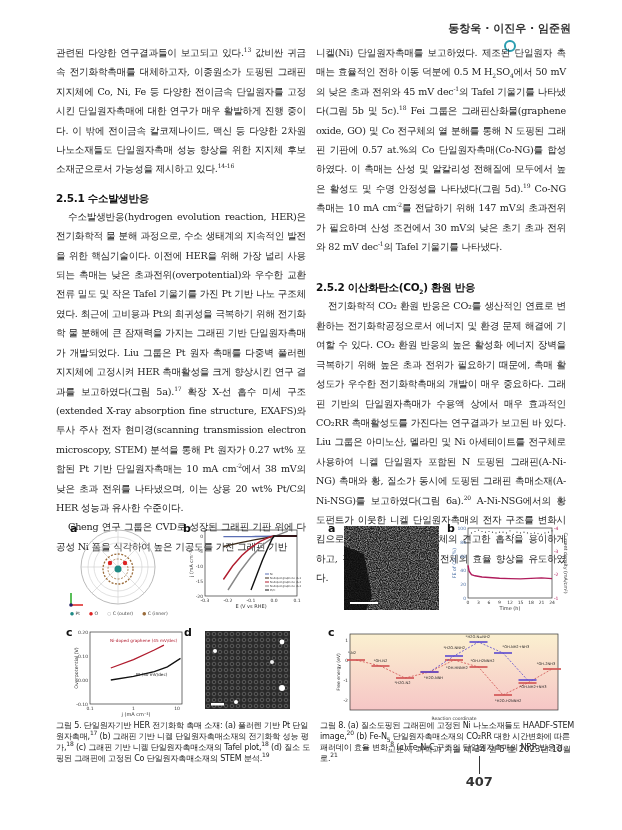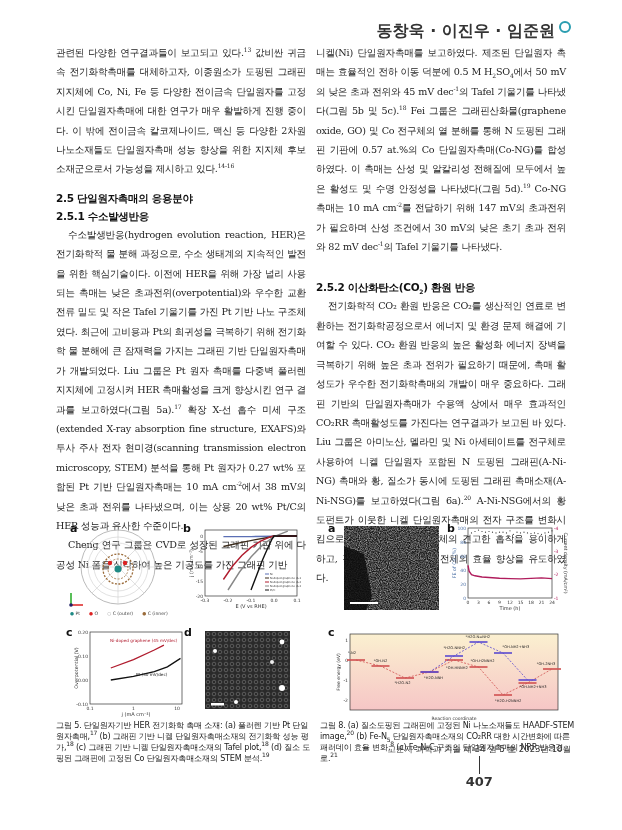--- a/index.html
+++ b/index.html
@@ -1,17 +1,17 @@
 <!DOCTYPE html>
 <html><head>
 <meta charset="utf-8">
 <style>
   html, body { margin:0; padding:0; background:#fff; }
   body { width:622px; height:830px; position:relative; overflow:hidden; font-family:"DejaVu Serif", serif; color:#222; }
-  .header { position:absolute; top:21px; right:51px; font-family:"DejaVu Sans", sans-serif; font-weight:bold; font-size:16px; color:#333; display:flex; align-items:flex-start; gap:4px; }
+  .header { position:absolute; top:21px; right:51px; font-family:"DejaVu Sans", sans-serif; font-weight:bold; font-size:11px; color:#333; display:flex; align-items:center; gap:4px;flex-direction:column; }
   .header .ring { width:8px; height:8px; border:2.5px solid #2a9db0; border-radius:50%; display:inline-block; }
   .col { position:absolute; top:43px; width:250px; font-size:9.6px; line-height:19.4px; text-align:justify; letter-spacing:-0.2px; }
   .col.left { left:56px; }
   .col.right { left:316px; }
   .col p { margin:0; text-indent:0; }
   .col p.ind { text-indent:12px; }
   .h { font-family:"DejaVu Sans", sans-serif; font-weight:bold; font-size:10.5px; line-height:18px; margin:0; color:#111; letter-spacing:-0.3px; }
   .gap-h { height:10px; }
   sup, sub { font-size:6px; line-height:0; }
   .figure { position:absolute; }
@@ -27,21 +27,20 @@
 <body>
 
 <div class="header">
   <span>동창욱 · 이진우 · 임준원</span>
   <span class="ring"></span>
 </div>
 
 <div class="col left">
   <p><span>관련된 다양한 연구결과들이 보고되고 있다.</span><sup>13</sup><span> 값비싼 귀금속 전기화학촉매를 대체하고자, 이종원소가 도핑된 그래핀 지지체에 Co, Ni, Fe 등 다양한 전이금속 단일원자를 고정시킨 단일원자촉매에 대한 연구가 매우 활발하게 진행 중이다. 이 밖에 전이금속 칼코제나이드, 맥신 등 다양한 2차원 나노소재들도 단일원자촉매 성능 향상을 위한 지지체 후보 소재군으로서 가능성을 제시하고 있다.</span><sup>14-16</sup></p>
   <div class="gap-h"></div>
-  <p class="h">2.5 단일원자촉매의 응용분야</p>
   <p class="h">2.5.1 수소발생반응</p>
   <p class="ind"><span>수소발생반응(hydrogen evolution reaction, HER)은 전기화학적 물 분해 과정으로, 수소 생태계의 지속적인 발전을 위한 핵심기술이다. 이전에 HER을 위해 가장 널리 사용되는 촉매는 낮은 초과전위(overpotential)와 우수한 교환 전류 밀도 및 작은 Tafel 기울기를 가진 Pt 기반 나노 구조체였다. 최근에 고비용과 Pt의 희귀성을 극복하기 위해 전기화학 물 분해에 큰 잠재력을 가지는 그래핀 기반 단일원자촉매가 개발되었다. Liu 그룹은 Pt 원자 촉매를 다중벽 풀러렌 지지체에 고정시켜 HER 촉매활성을 크게 향상시킨 연구 결과를 보고하였다(그림 5a).</span><sup>17</sup><span> 확장 X-선 흡수 미세 구조(extended X-ray absorption fine structure, EXAFS)와 투사 주사 전자 현미경(scanning transmission electron microscopy, STEM) 분석을 통해 Pt 원자가 0.27 wt% 포함된 Pt 기반 단일원자촉매는 10 mA cm</span><sup>-2</sup><span>에서 38 mV의 낮은 초과 전위를 나타냈으며, 이는 상용 20 wt% Pt/C의 HER 성능과 유사한 수준이다.</span></p>
   <p class="ind">Cheng 연구 그룹은 CVD로 성장된 그래핀 기판 위에 다공성 Ni 폼을 식각하여 높은 기공도를 가진 그래핀 기반</p>
 </div>
 
 <div class="col right">
   <p><span>니켈(Ni) 단일원자촉매를 보고하였다. 제조된 단일원자 촉매는 효율적인 전하 이동 덕분에 0.5 M H</span><sub>2</sub><span>SO</span><sub>4</sub><span>에서 50 mV의 낮은 초과 전위와 45 mV dec</span><sup>-1</sup><span>의 Tafel 기울기를 나타냈다(그림 5b 및 5c).</span><sup>18</sup><span> Fei 그룹은 그래핀산화물(graphene oxide, GO) 및 Co 전구체의 열 분해를 통해 N 도핑된 그래핀 기판에 0.57 at.%의 Co 단일원자촉매(Co-NG)를 합성하였다. 이 촉매는 산성 및 알칼리성 전해질에 모두에서 높은 활성도 및 수명 안정성을 나타냈다(그림 5d).</span><sup>19</sup><span> Co-NG 촉매는 10 mA cm</span><sup>-2</sup><span>를 전달하기 위해 147 mV의 초과전위가 필요하며 산성 조건에서 30 mV의 낮은 초기 초과 전위와 82 mV dec</span><sup>-1</sup><span>의 Tafel 기울기를 나타냈다.</span></p>
   <div style="height:22px"></div>
   <p class="h"><span>2.5.2 이산화탄소(CO</span><sub>2</sub><span>) 환원 반응</span></p>
   <p class="ind"><span>전기화학적 CO₂ 환원 반응은 CO₂를 생산적인 연료로 변환하는 전기화학공정으로서 에너지 및 환경 문제 해결에 기여할 수 있다. CO₂ 환원 반응의 높은 활성화 에너지 장벽을 극복하기 위해 높은 초과 전위가 필요하기 때문에, 촉매 활성도가 우수한 전기화학촉매의 개발이 매우 중요하다. 그래핀 기반의 단일원자촉매가 수용액 상에서 매우 효과적인 CO₂RR 촉매활성도를 가진다는 연구결과가 보고된 바 있다. Liu 그룹은 아미노산, 멜라민 및 Ni 아세테이트를 전구체로 사용하여 니켈 단일원자 포함된 N 도핑된 그래핀(A-Ni-NG) 촉매와 황, 질소가 동시에 도핑된 그래핀 촉매소재(A-Ni-NSG)를 보고하였다(그림 6a).</span><sup>20</sup><span> A-Ni-NSG에서의 황 도펀트가 이웃한 니켈 단일원자촉매의 전자 구조를 변화시킴으로써 반응물과 반응중간체의 견고한 흡착을 용이하게 하고, 결과적으로 촉매 반응 전체의 효율 향상을 유도하였다.</span></p>

